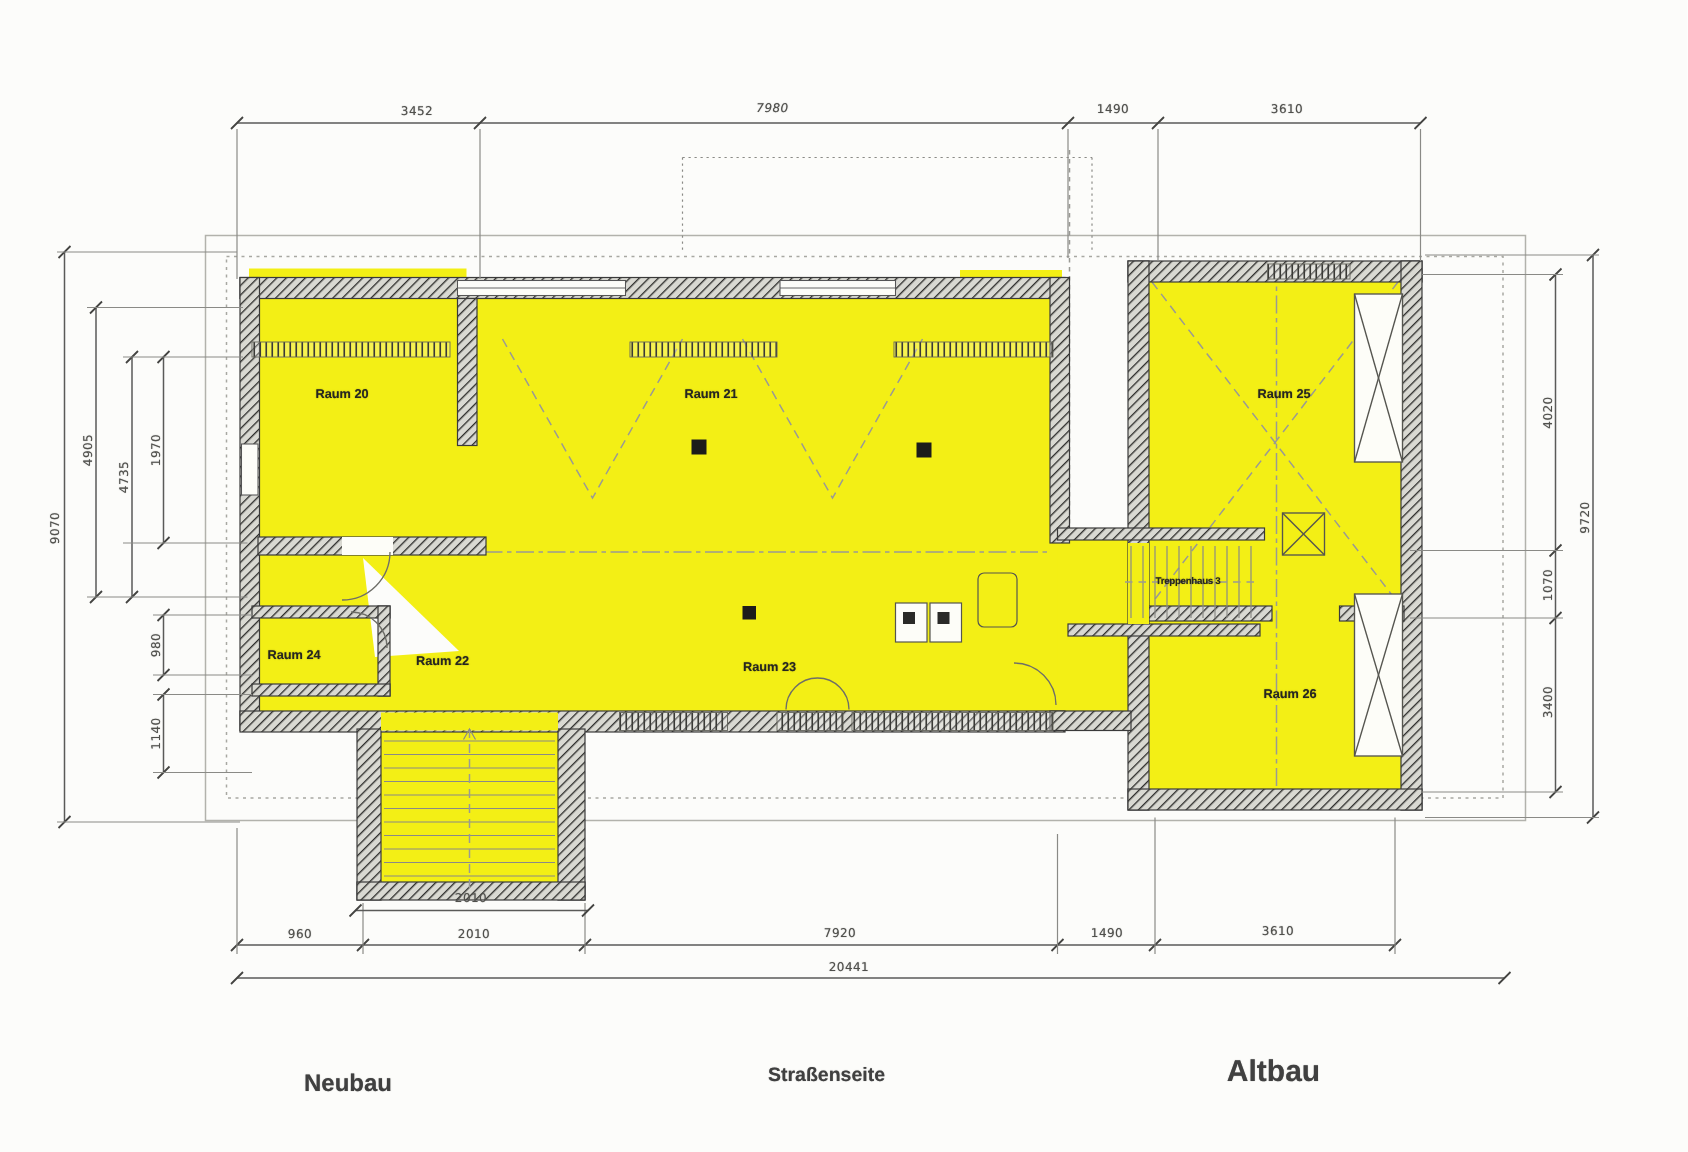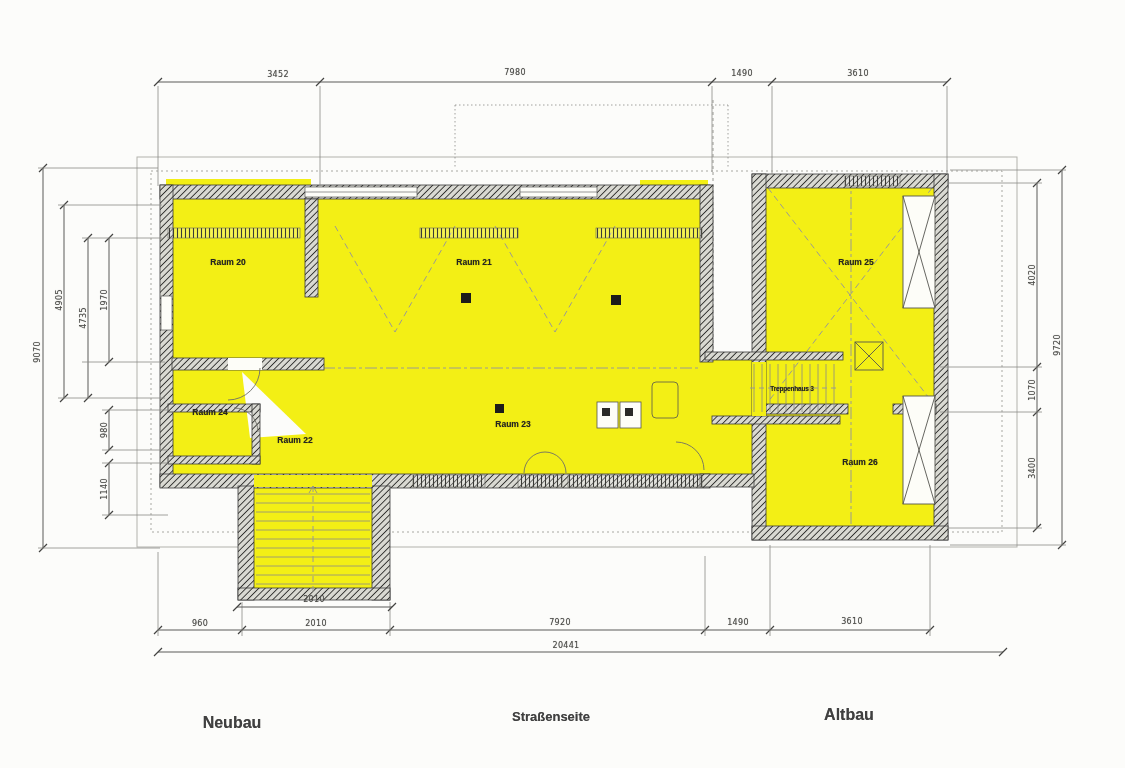--- a/index.html
+++ b/index.html
@@ -181,21 +181,21 @@
       <path class="tick" d="M39 172L47 164 M39 552L47 544 M60 209L68 201 M60 402L68 394 M84 242L92 234 M84 402L92 394 M105 242L113 234 M105 366L113 358 M105 414L113 406 M105 454L113 446 M105 467L113 459 M105 519L113 511"></path>
       <path class="thin" d="M38 168H158 M38 548H160 M58 205H162 M58 398H165 M82 238H162 M82 362H165 M102 410H168 M102 450H168 M102 463H168 M102 515H168"></path>
 
       <path class="dim" d="M1037 183V528 M1062 170V545"></path>
       <path class="tick" d="M1033 187L1041 179 M1033 371L1041 363 M1033 416L1041 408 M1033 532L1041 524 M1058 174L1066 166 M1058 549L1066 541"></path>
       <path class="thin" d="M948 183H1042 M940 367H1042 M940 412H1042 M948 528H1042 M950 170H1066 M950 545H1066"></path>
     </g>
   </svg>
 
   <div class="lbl" style="left:238px; top:74px;margin-left:40px;">3452</div>
-  <div class="lbl" style="left:515px; top:72px;">7980</div>
+  <div class="lbl" style="left:515px; top:72px;font-style:italic;">7980</div>
   <div class="lbl" style="left:742px; top:73px;">1490</div>
   <div class="lbl" style="left:858px; top:73px;">3610</div>
 
   <div class="lbl" style="left:200px; top:623px;">960</div>
   <div class="lbl" style="left:316px; top:623px;">2010</div>
   <div class="lbl" style="left:560px; top:622px;">7920</div>
   <div class="lbl" style="left:738px; top:622px;">1490</div>
   <div class="lbl" style="left:852px; top:621px;">3610</div>
   <div class="lbl" style="left:314px; top:599px;">2010</div>
   <div class="lbl" style="left:566px; top:645px;">20441</div>
@@ -208,23 +208,23 @@
   <div class="lbl rot" style="left:104px; top:489px;">1140</div>
 
   <div class="lbl rot" style="left:1032px; top:275px;">4020</div>
   <div class="lbl rot" style="left:1032px; top:390px;">1070</div>
   <div class="lbl rot" style="left:1032px; top:468px;">3400</div>
   <div class="lbl rot" style="left:1057px; top:345px;">9720</div>
 
   <div class="room" style="left:228px; top:262px;">Raum 20</div>
   <div class="room" style="left:474px; top:262px;">Raum 21</div>
   <div class="room" style="left:856px; top:262px;">Raum 25</div>
-  <div class="room" style="left:196px; top:412px;padding-left:28px;">Raum 24</div>
+  <div class="room" style="left:196px; top:436px;">Raum 24</div>
   <div class="room" style="left:295px; top:440px;">Raum 22</div>
-  <div class="room" style="left:513px; top:424px;">Raum 23</div>
+  <div class="room" style="left:513px; top:444px;">Raum 23</div>
   <div class="room" style="left:860px; top:462px;">Raum 26</div>
   <div class="room tiny" style="left:792px; top:388px;">Treppenhaus 3</div>
 
   <div class="section-label" style="left:232px; top:723px; font-size:16px;">Neubau</div>
   <div class="section-label" style="left:551px; top:716px; font-size:13px;">Straßenseite</div>
-  <div class="section-label" style="left:849px; top:715px; font-size:16px;">Altbau</div>
+  <div class="section-label" style="left:849px; top:715px; font-size:20px;">Altbau</div>
 
 </div>
 
 </body></html>

